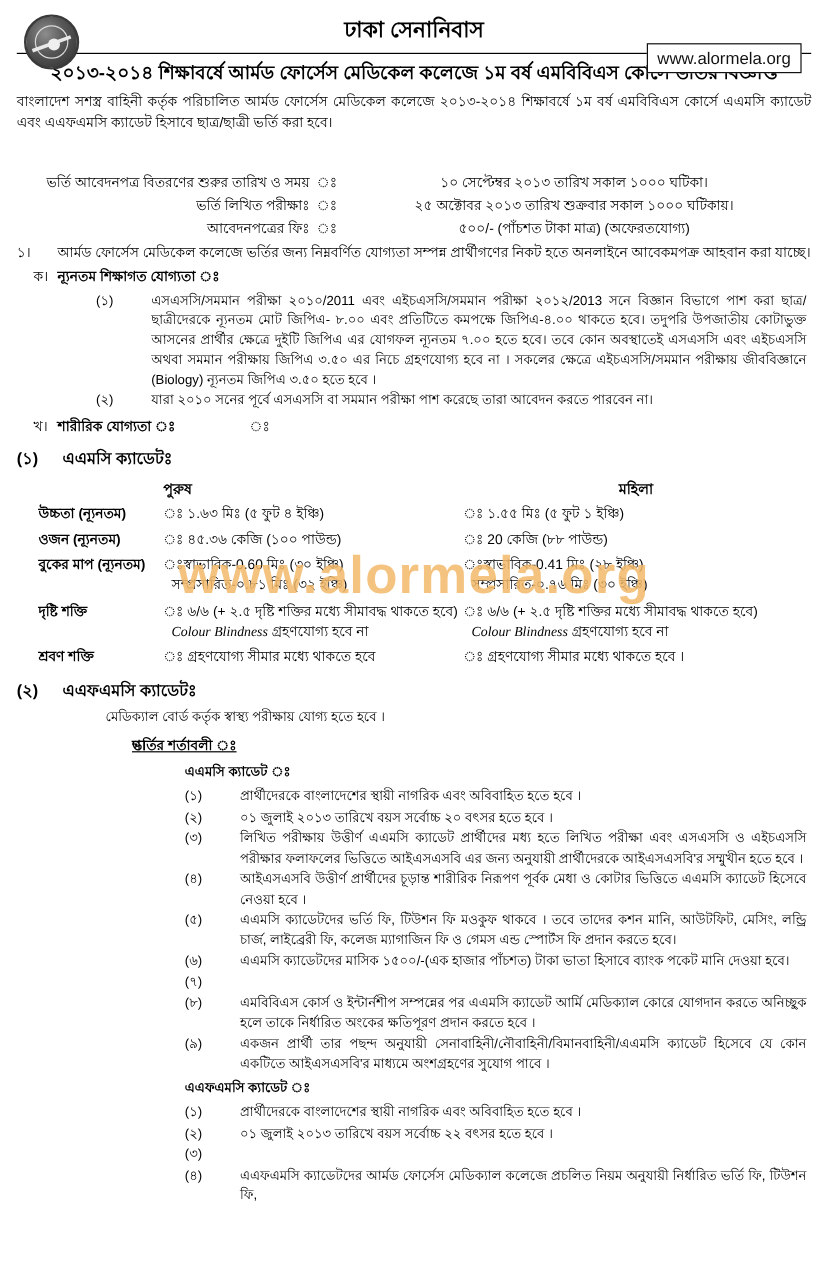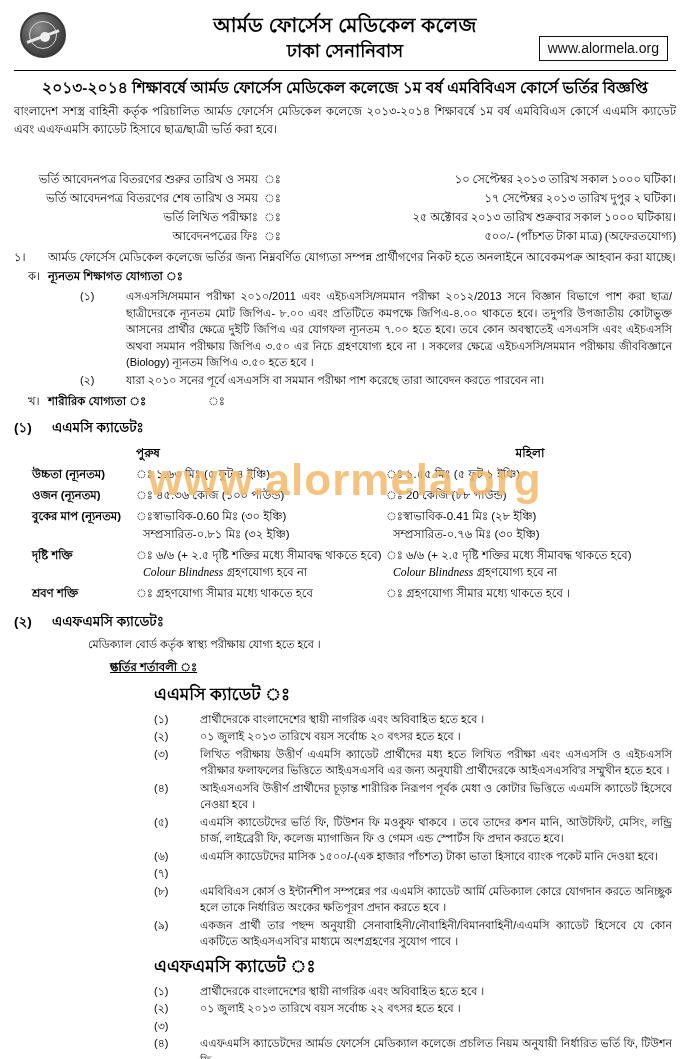--- a/index.html
+++ b/index.html
@@ -100,21 +100,21 @@
   }
 
   .dates {
     margin: 2px 0 2px 0;
     font-size: 11.5px;
   }
   .dates table { border-collapse: collapse; width: 100%; margin-top: 31px; }
   .dates td { padding: 1px 0; vertical-align: top; line-height: 1.5; }
   .dates .lbl { width: 250px; text-align: right; padding-right: 6px; }
   .dates .col { width: 10px; }
-  .dates .val { text-align: right; font-family: Liberation Serif, serif; }
+  .dates .val { text-align: center; }
 
   .indent-row {
     display: flex;
     font-size: 11.5px;
     line-height: 1.55;
     margin-bottom: 2px;
   }
   .indent-row .marker {
     width: 34px;
     flex: 0 0 34px;
@@ -151,21 +151,21 @@
 
   
   .cond-head {
     display: flex;
     font-size: 11.5px;
     font-weight: bold;
     margin: 6px 0 2px 0;
   }
   .cond-head .mk { width: 118px; flex: 0 0 118px; padding-left: 100px; }
   .grp-head {
-    font-size: 17px;
+    font-size: 11px;
     font-weight: bold;
     padding-left: 140px;
     margin: 3px 0 2px 0;
   }
   .olist { margin: 0; padding: 0; }
   .olist .it {
     display: flex;
     font-size: 11px;
     line-height: 1.5;
     margin-bottom: 1px;
@@ -197,43 +197,37 @@
 <body>
 
 <div class="page">
 
   <div class="header">
     <div class="crest">
       <div class="ring"></div>
       <div class="bar"></div>
       <div class="dot"></div>
     </div>
-    <div class="title-main">আর্মড ফোর্সেস মেডিকেল কলেজ</div>
     <div class="title-sub">ঢাকা সেনানিবাস</div>
     <div class="url-box">www.alormela.org</div>
   </div>
 
   <hr class="rule">
 
   <div class="notice-title">২০১৩-২০১৪ শিক্ষাবর্ষে আর্মড ফোর্সেস মেডিকেল কলেজে ১ম বর্ষ এমবিবিএস কোর্সে ভর্তির বিজ্ঞপ্তি</div>
 
   <div class="para">বাংলাদেশ সশস্ত্র বাহিনী কর্তৃক পরিচালিত আর্মড ফোর্সেস মেডিকেল কলেজে ২০১৩-২০১৪ শিক্ষাবর্ষে ১ম বর্ষ এমবিবিএস কোর্সে এএমসি ক্যাডেট এবং এএফএমসি ক্যাডেট হিসাবে ছাত্র/ছাত্রী ভর্তি করা হবে।</div>
 
   <div class="dates">
     <table>
       <tbody>
           <tr>
         <td class="lbl">ভর্তি আবেদনপত্র বিতরণের শুরুর তারিখ ও সময়</td>
         <td class="col">ঃ</td>
         <td class="val">১০ সেপ্টেম্বর ২০১৩ তারিখ সকাল ১০০০ ঘটিকা।</td>
-      </tr>
-      <tr>
-        <td class="lbl">ভর্তি আবেদনপত্র বিতরণের শেষ তারিখ ও সময়</td>
-        <td class="col">ঃ</td>
-        <td class="val">১৭ সেপ্টেম্বর ২০১৩ তারিখ দুপুর ২ ঘটিকা।</td>
       </tr>
       <tr>
         <td class="lbl">ভর্তি লিখিত পরীক্ষাঃ</td>
         <td class="col">ঃ</td>
         <td class="val">২৫ অক্টোবর ২০১৩ তারিখ শুক্রবার সকাল ১০০০ ঘটিকায়।</td>
       </tr>
       <tr>
         <td class="lbl">আবেদনপত্রের ফিঃ</td>
         <td class="col">ঃ</td>
         <td class="val">৫০০/- (পাঁচশত টাকা মাত্র) (অফেরতযোগ্য)</td>

